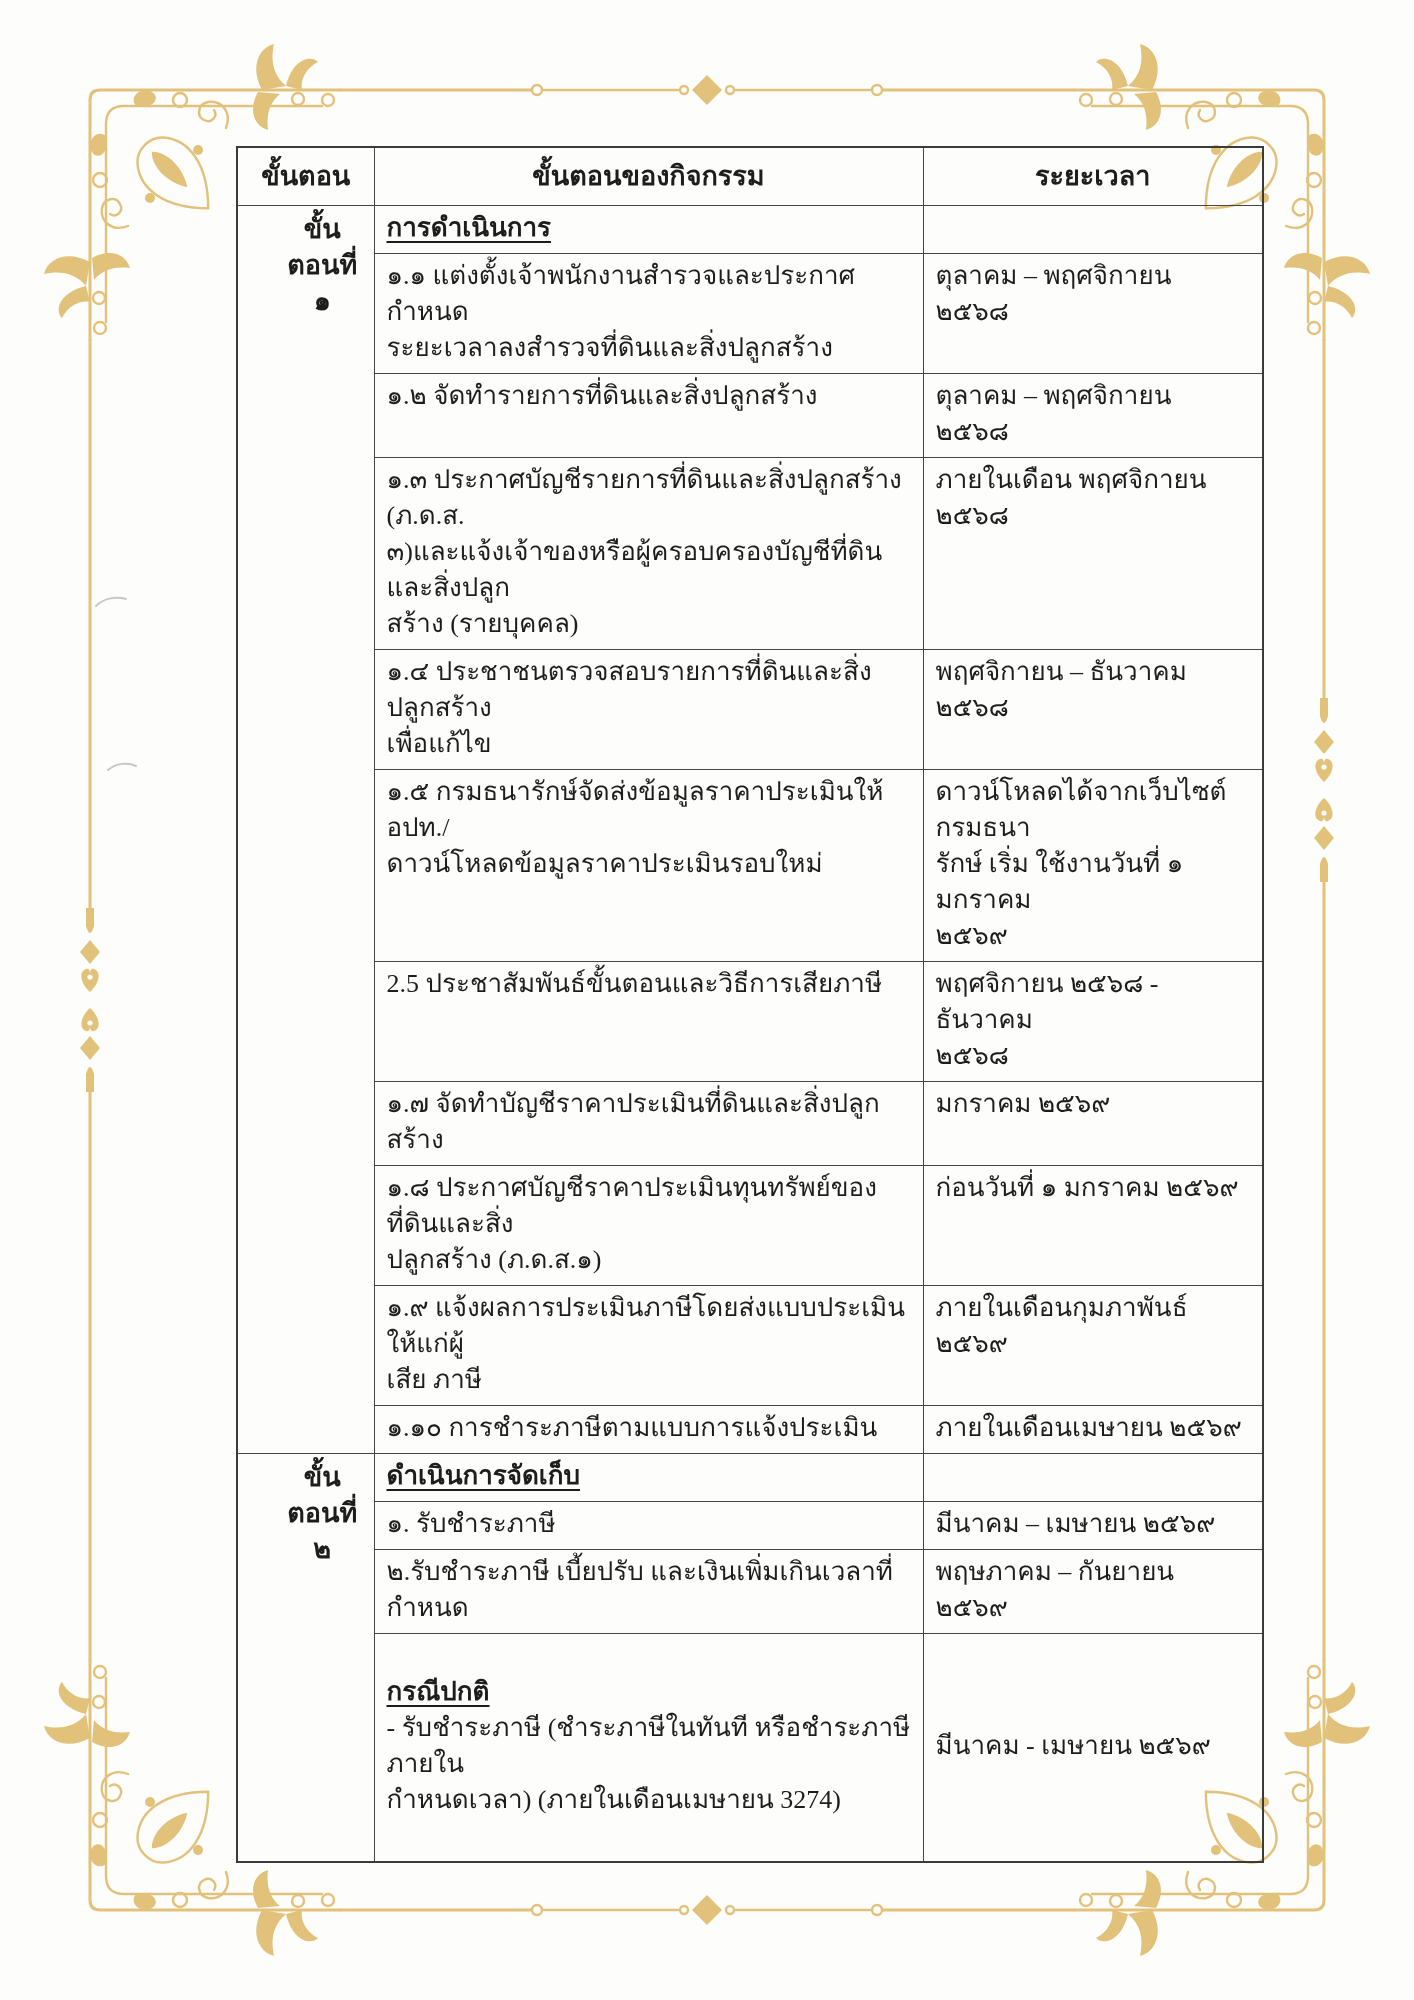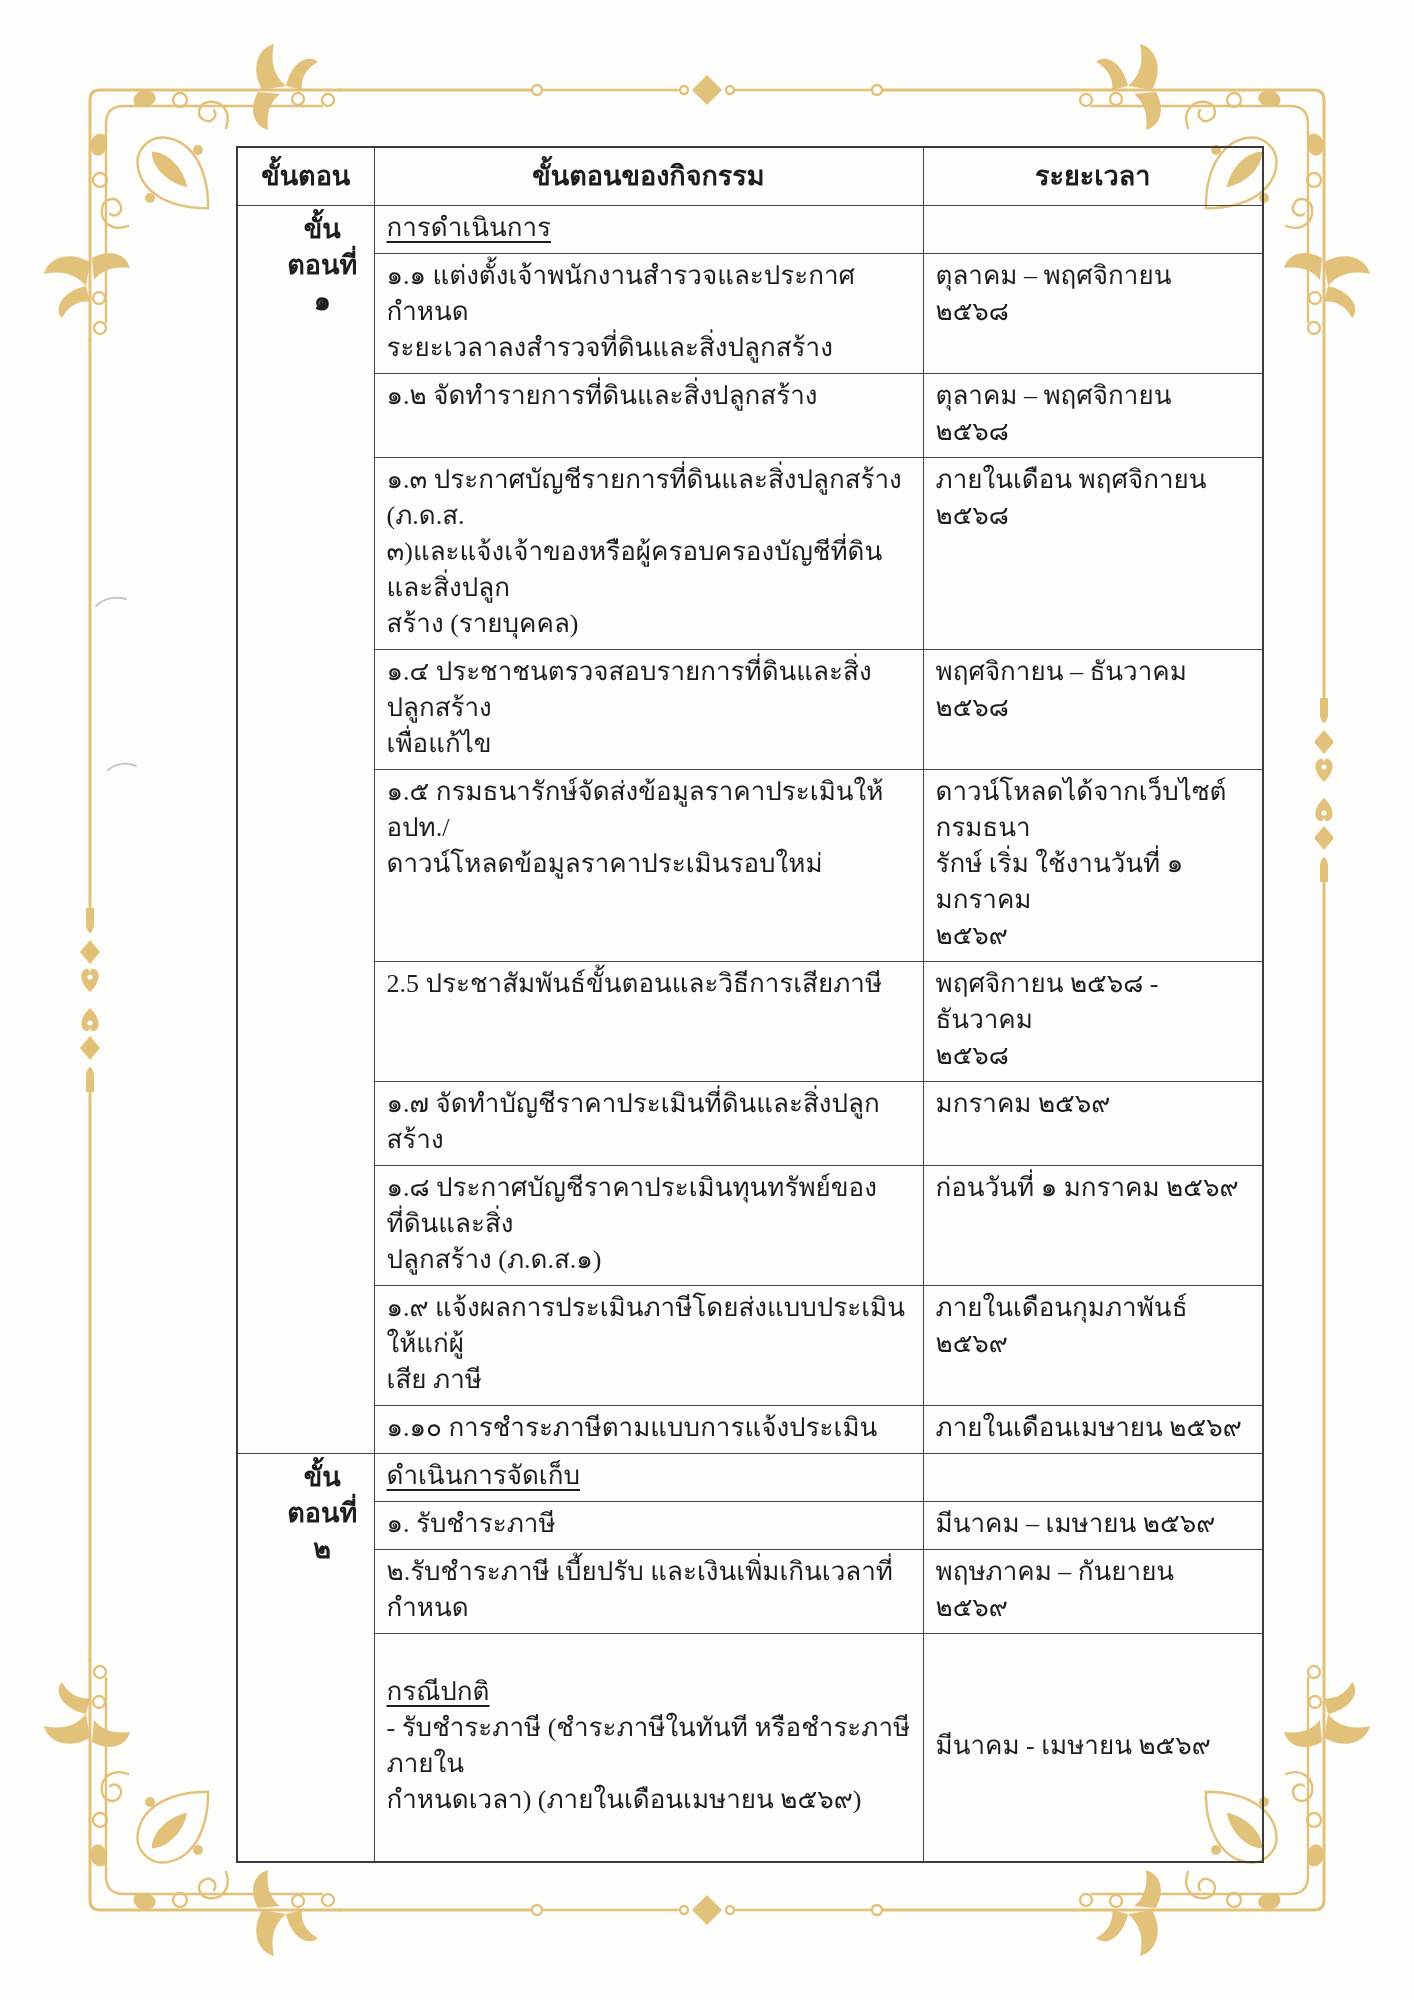--- a/index.html
+++ b/index.html
@@ -40,21 +40,21 @@
   td{
     font-size:26px; line-height:36px; padding:4px 12px 7px;
     vertical-align:top;
   }
   td.step{
     text-align:center; font-weight:700; font-size:27px; padding-top:5px;padding-left:45px;
   }
   td.act, td.per{ white-space:pre-line; }
   td.per.mid{ vertical-align:middle; }
   .hd{
-    font-weight:400;
+    font-weight:700;
     text-decoration:underline; text-underline-offset:5px;
     text-decoration-thickness:2px; text-decoration-skip-ink:none;
   }
   p.seg,div.pre{ margin:0; white-space:pre-line; }
 </style>
 </head>
 <body>
 
 <svg class="frame" viewBox="0 0 1414 2000" aria-hidden="true">
   <defs>
@@ -210,20 +210,20 @@
         <td class="per">มีนาคม – เมษายน ๒๕๖๙</td>
       </tr>
       <tr>
         <td class="act">๒.รับชำระภาษี เบี้ยปรับ และเงินเพิ่มเกินเวลาที่กำหนด</td>
         <td class="per">พฤษภาคม – กันยายน ๒๕๖๙</td>
       </tr>
       <tr>
         <td class="act">
           <span class="hd">กรณีปกติ</span>
           <div class="pre">- รับชำระภาษี (ชำระภาษีในทันที หรือชำระภาษีภายใน
-กำหนดเวลา) (ภายในเดือนเมษายน ๒๕๖๙)</div>
+กำหนดเวลา) (ภายในเดือนเมษายน 3274)</div>
         </td>
         <td class="per mid">มีนาคม - เมษายน ๒๕๖๙</td>
       </tr>
 
     </tbody>
   </table>
 </main>
 
 </body></html>

